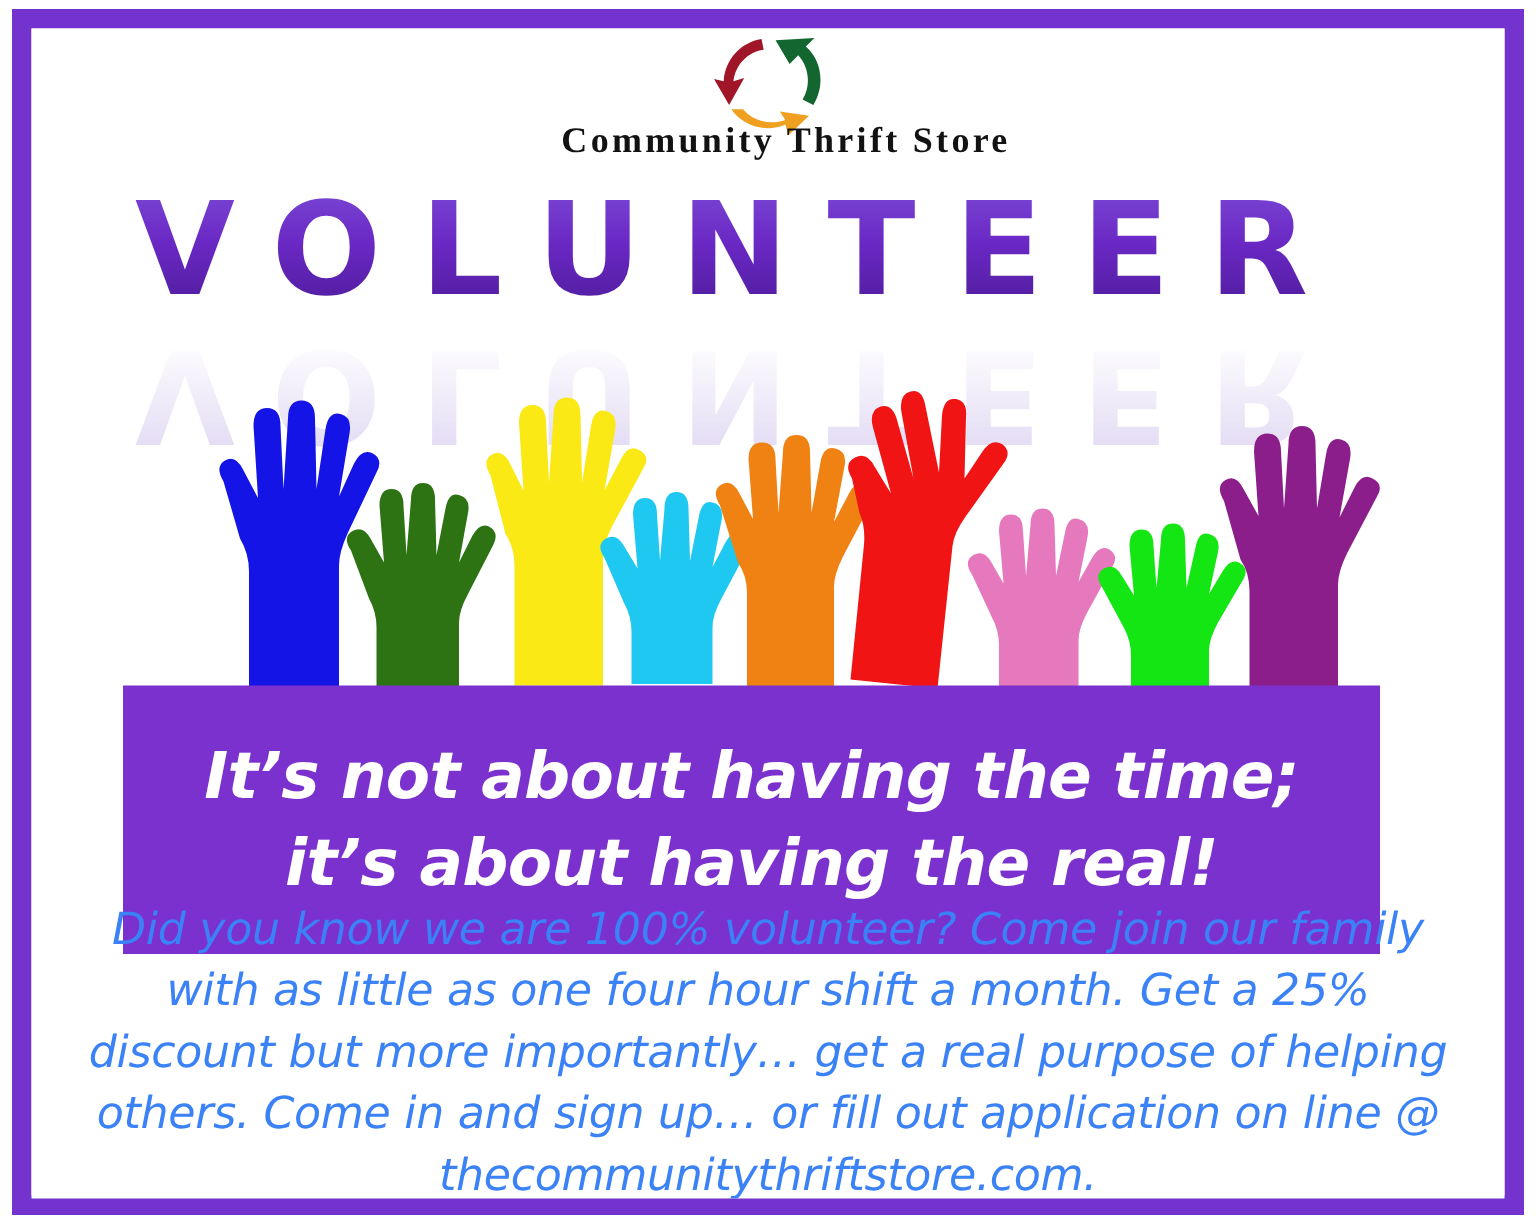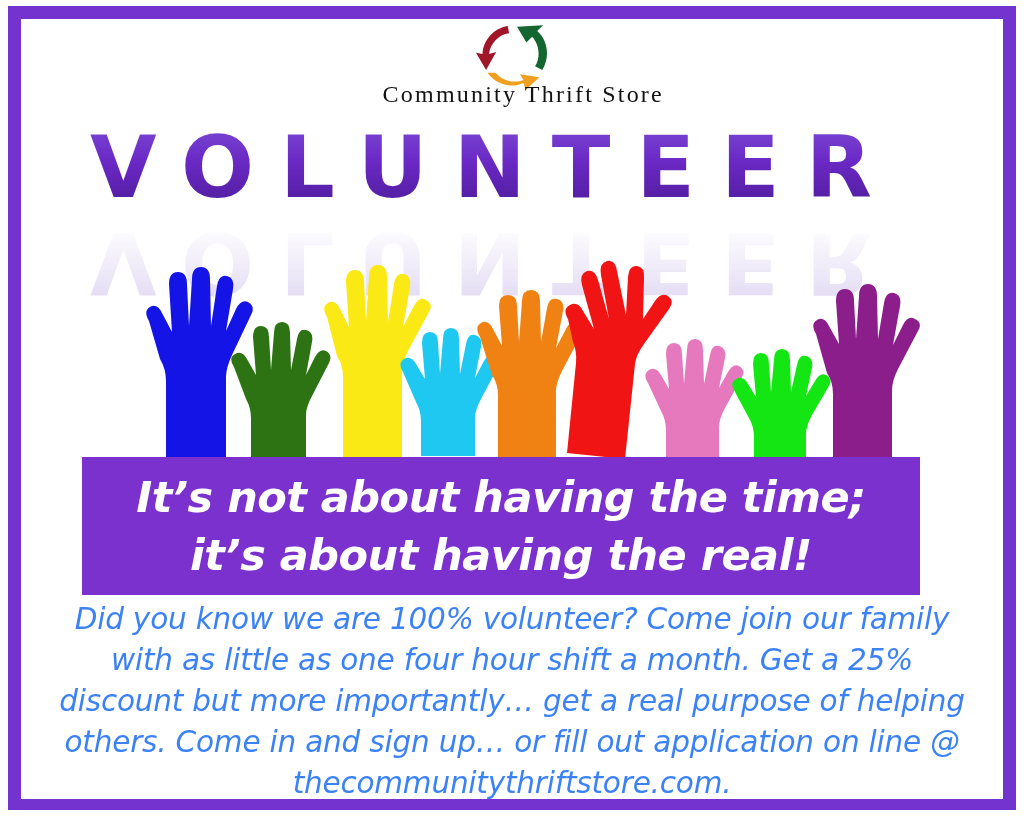--- a/index.html
+++ b/index.html
@@ -70,21 +70,21 @@
   }
   .cts-c { color: #A01628; }
   .cts-t { color: #F0A020; }
   .cts-s { color: #13662F; }
   .logo-sub {
     position: absolute;
     left: 50%;
     top: 62px;
     transform: translateX(-46%);
     font-family: "Liberation Serif", serif;
-    font-weight: normal;
+    font-weight: bold;
     font-size: 24px;
     letter-spacing: 2.2px;
     color: #121212;
     white-space: nowrap;
   }
 
   
   .volunteer-wrap {
     position: absolute;
     left: 0;
@@ -137,21 +137,21 @@
     height: 200px;
   }
   .hands svg { display: block; width: 982px; height: 200px; }
 
   
   .banner {
     position: absolute;
     left: 61px;
     top: 438px;
     width: 838px;
-    height: 138px;
+    height: 179px;
     background: #7B31CE;
     display: flex;
     flex-direction: column;
     align-items: center;
     justify-content: center;
   }
   .banner-line {
     font-family: "DejaVu Sans", sans-serif;
     font-style: italic;
     font-weight: bold;

